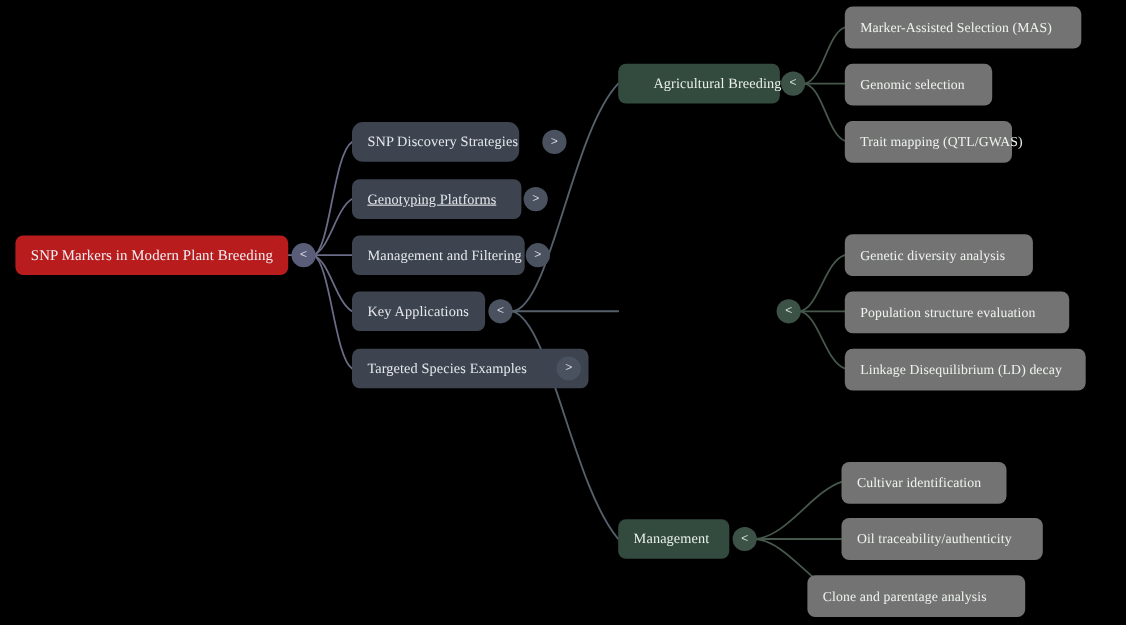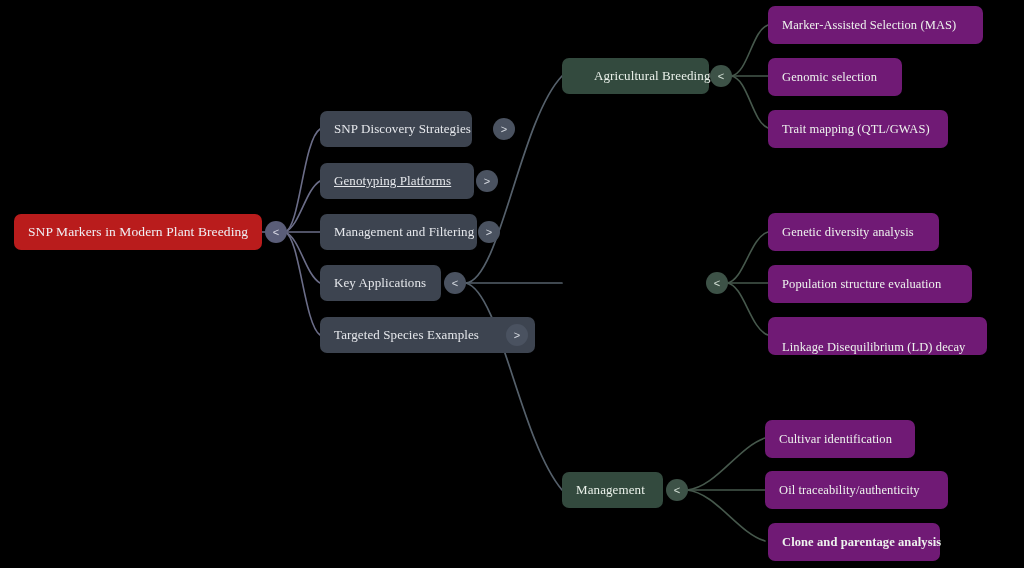--- a/index.html
+++ b/index.html
@@ -61,22 +61,22 @@
   
   .node.category {
     background: #334a3e;
     padding: 0 14px;
     font-size: 13px;
     color: #eaf1ea;
   }
 
   
   .node.leaf {
-    background: #701a75;
-    padding: 0 14px;
+    background: #737373;
+    padding: 16px 14px;
     font-size: 12.5px;
     color: #eef3ee;
   }
 
   
   .badge {
     position: absolute;
     width: 22px;
     height: 22px;
     border-radius: 50%;
@@ -139,21 +139,21 @@
     </g>
   </svg>
 
   <div class="node root" style="left:14px; top:214px; width:248px; height:36px;">
     <span class="label">SNP Markers in Modern Plant Breeding</span>
   </div>
   <div class="badge purple" style="left:265px; top:221px;">
     <span class="glyph">&lt;</span>
   </div>
 
-  <div class="node branch" style="left:320px; top:111px; width:152px; height:36px;">
+  <div class="node branch" style="left:320px; top:111px; width:152px; height:36px;border-radius:10px;">
     <span class="label">SNP Discovery Strategies</span>
   </div>
   <div class="badge slate" style="left:493px; top:118px;">
     <span class="glyph">&gt;</span>
   </div>
 
   <div class="node branch" style="left:320px; top:163px; width:154px; height:36px;text-decoration:underline;">
     <span class="label">Genotyping Platforms</span>
   </div>
   <div class="badge slate" style="left:476px; top:170px;">
@@ -187,48 +187,48 @@
   <div class="badge green" style="left:710px; top:65px;">
     <span class="glyph">&lt;</span>
   </div>
 
   <div class="node leaf" style="left:768px; top:6px; width:215px; height:38px;">
     <span class="label">Marker-Assisted Selection (MAS)</span>
   </div>
   <div class="node leaf" style="left:768px; top:58px; width:134px; height:38px;">
     <span class="label">Genomic selection</span>
   </div>
-  <div class="node leaf" style="left:768px; top:110px; width:180px; height:38px;">
+  <div class="node leaf" style="left:768px; top:110px; width:152px; height:38px;">
     <span class="label">Trait mapping (QTL/GWAS)</span>
   </div>
 
   <div class="badge green" style="left:706px; top:272px;">
     <span class="glyph">&lt;</span>
   </div>
 
   <div class="node leaf" style="left:768px; top:213px; width:171px; height:38px;">
     <span class="label">Genetic diversity analysis</span>
   </div>
   <div class="node leaf" style="left:768px; top:265px; width:204px; height:38px;">
     <span class="label">Population structure evaluation</span>
   </div>
-  <div class="node leaf" style="left:768px; top:317px; width:219px; height:38px;align-items:flex-end;">
+  <div class="node leaf" style="left:768px; top:317px; width:219px; height:38px;">
     <span class="label">Linkage Disequilibrium (LD) decay</span>
   </div>
 
   <div class="node category" style="left:562px; top:472px; width:101px; height:36px;">
     <span class="label">Management</span>
   </div>
   <div class="badge green" style="left:666px; top:479px;">
     <span class="glyph">&lt;</span>
   </div>
 
   <div class="node leaf" style="left:765px; top:420px; width:150px; height:38px;">
     <span class="label">Cultivar identification</span>
   </div>
   <div class="node leaf" style="left:765px; top:471px; width:183px; height:38px;">
     <span class="label">Oil traceability/authenticity</span>
   </div>
-  <div class="node leaf" style="left:768px; top:523px; width:172px; height:38px;font-weight:bold;">
+  <div class="node leaf" style="left:734px; top:523px; width:198px; height:38px;">
     <span class="label">Clone and parentage analysis</span>
   </div>
 
 </div>
 
 </body></html>

